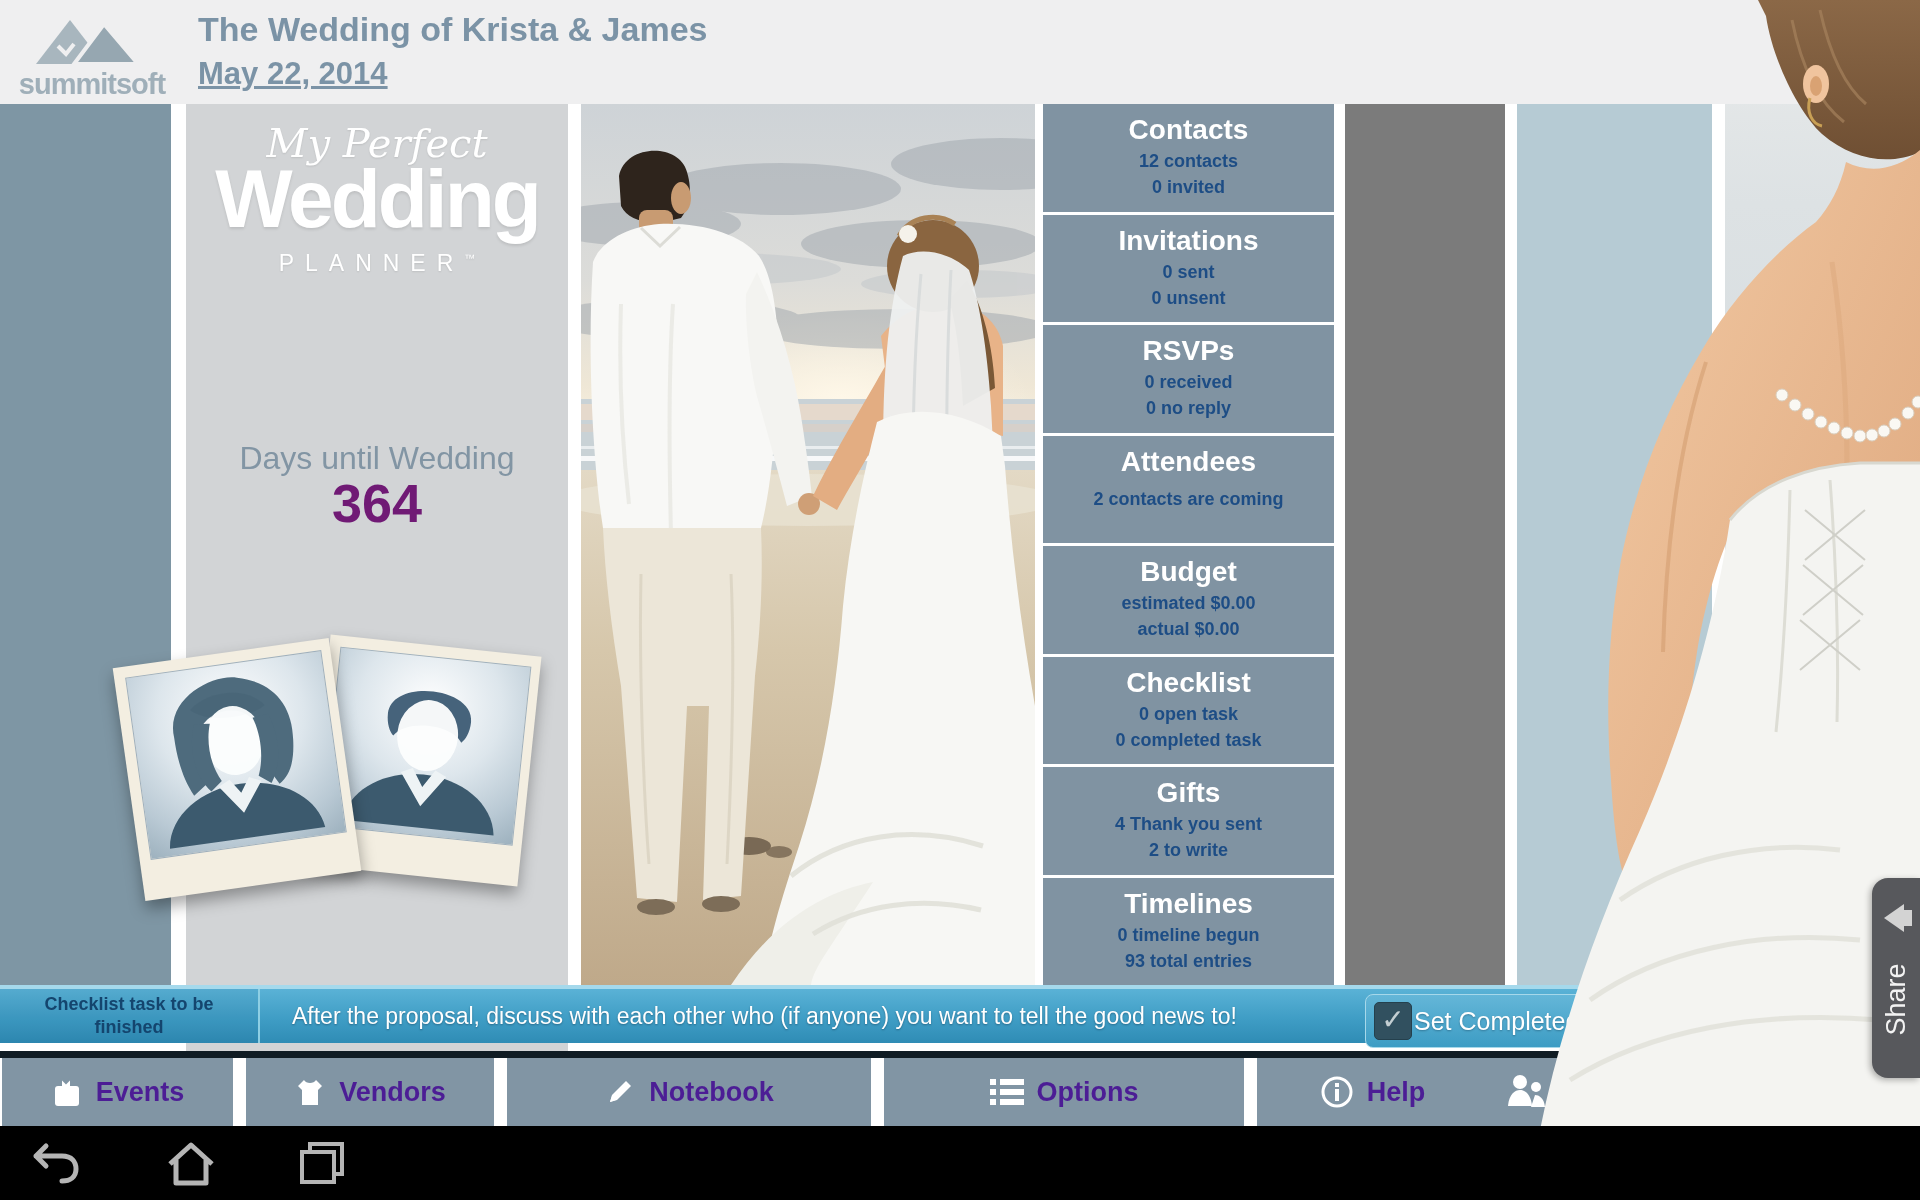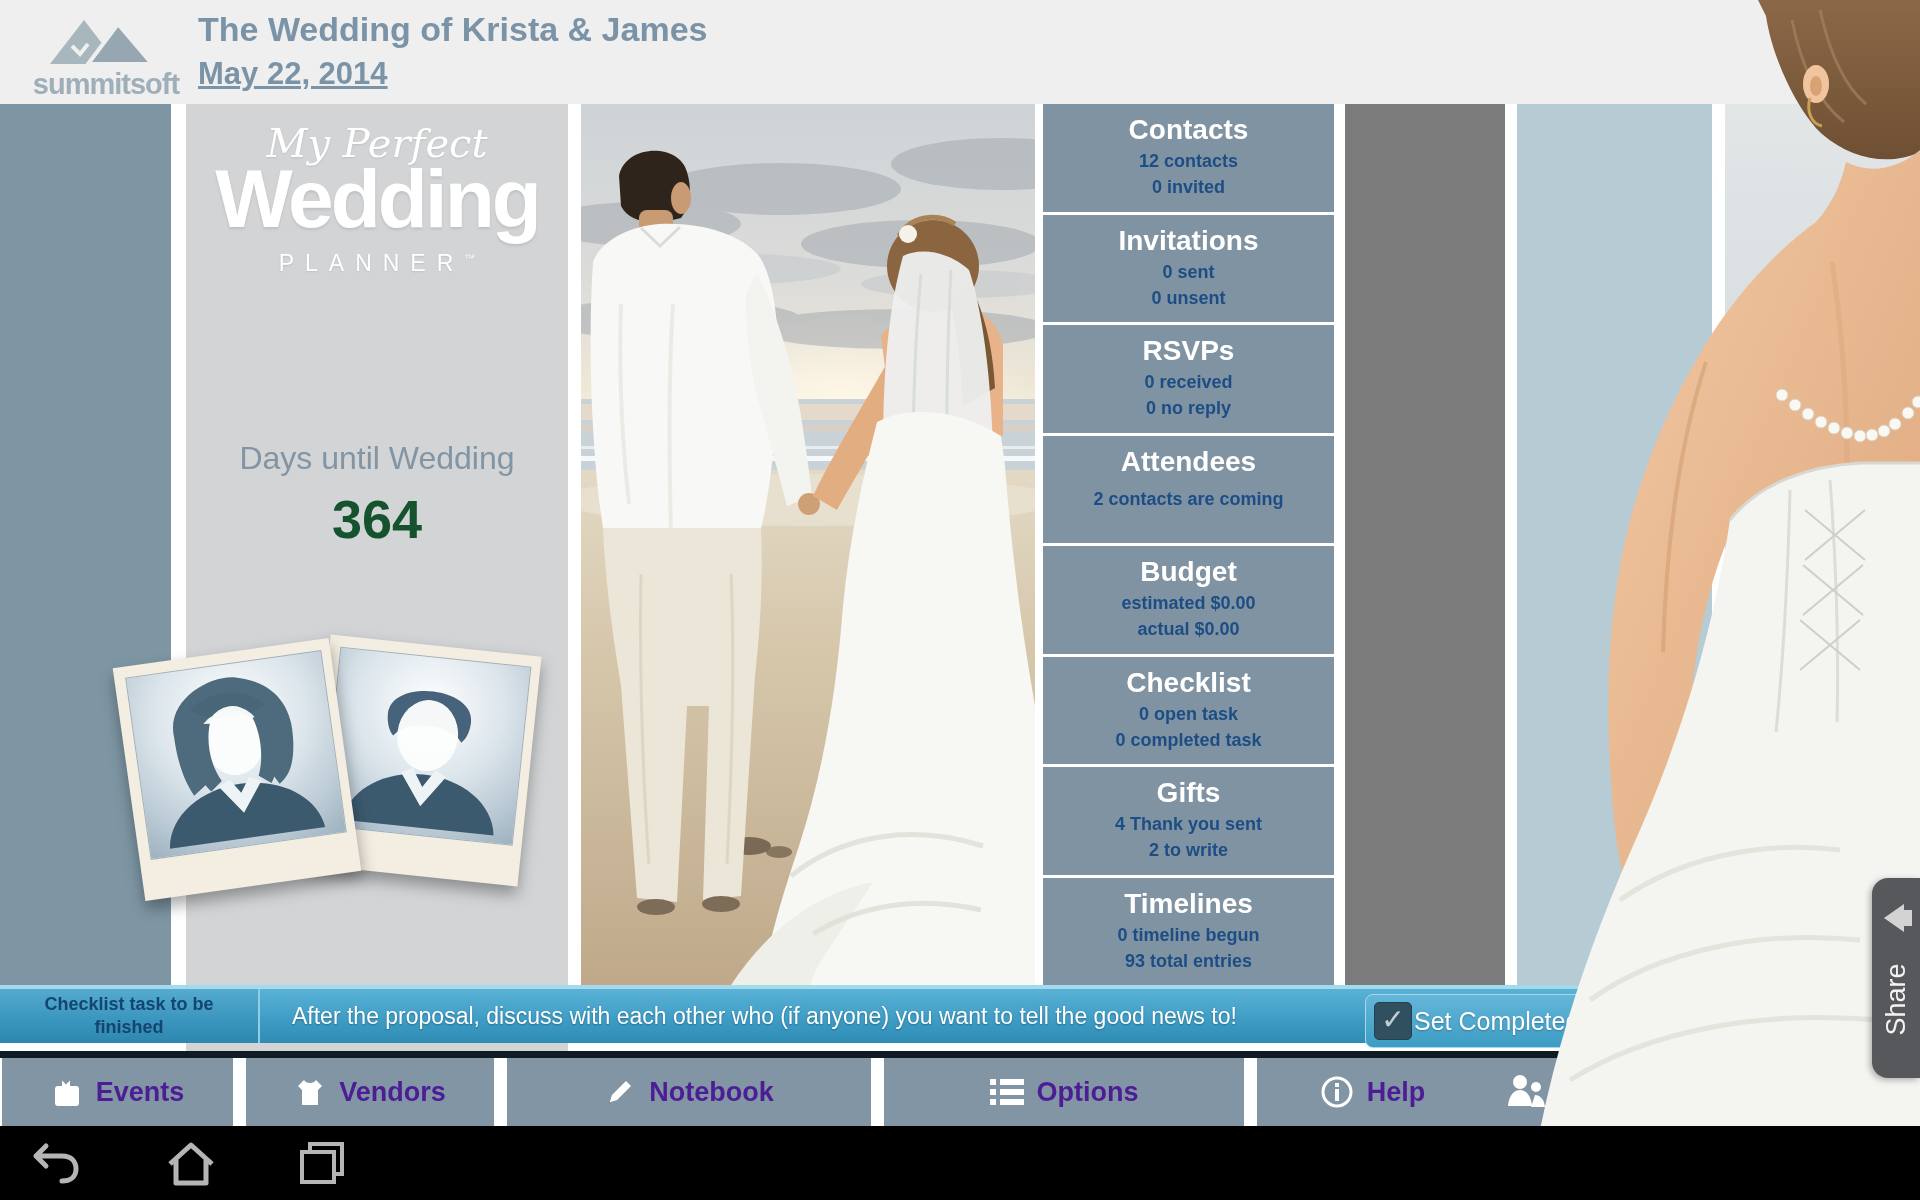--- a/index.html
+++ b/index.html
@@ -1,20 +1,20 @@
 <!DOCTYPE html>
 <html><head>
 <meta charset="utf-8">
 <style>
   html,body{margin:0;padding:0;background:#000;}
   .screen{position:relative;width:1920px;height:1200px;overflow:hidden;background:#fff;
           font-family:"Liberation Sans",sans-serif;}
   
   .header{position:absolute;left:0;top:0;width:1800px;height:104px;background:#efeff0;}
-  .logo{position:absolute;left:22px;top:6px;width:160px;height:92px;}
+  .logo{position:absolute;left:8px;top:6px;width:160px;height:92px;}
   .logo-text{position:absolute;left:4px;top:62px;width:160px;text-align:center;
              font-size:29px;font-weight:bold;color:#9fafb9;letter-spacing:-1px;}
   .title{position:absolute;left:198px;top:10px;font-size:34px;font-weight:bold;color:#7b93a6;}
   .date{position:absolute;left:198px;top:56px;font-size:31px;font-weight:bold;color:#7b93a6;text-decoration:underline;}
   
   .col{position:absolute;top:104px;height:881px;}
   .col-left{left:0;width:171px;background:#7e96a4;}
   .col-dark{left:1345px;width:160px;background:#7b7b7b;}
   .col-blue{left:1517px;width:195px;background:#b6cbd4;}
   .bride-panel{position:absolute;left:1725px;top:0;width:195px;height:1130px;
@@ -23,22 +23,22 @@
   .brand-panel{position:absolute;left:186px;top:104px;width:382px;height:1034px;background:#d2d4d6;}
   .brand{position:absolute;top:16px;left:0;width:100%;text-align:center;color:#fff;}
   .brand-script{font-family:"DejaVu Serif",serif;font-style:italic;font-size:40px;
                 text-shadow:0 1px 2px rgba(0,0,0,.10);}
   .brand-big{font-size:82px;font-weight:bold;letter-spacing:-3px;line-height:.95;margin-top:-6px;
              text-shadow:0 2px 3px rgba(0,0,0,.10);}
   .brand-sub{font-size:23px;letter-spacing:11px;margin-top:12px;text-shadow:0 1px 2px rgba(0,0,0,.10);}
   .brand-sub sup{font-size:11px;letter-spacing:0;}
   .countdown-label{position:absolute;top:336px;width:100%;text-align:center;
                    font-size:32px;color:#8295a4;}
-  .countdown-value{position:absolute;top:384px;width:100%;text-align:center;
-                   font-size:54px;font-weight:bold;color:#14532d;}
+  .countdown-value{position:absolute;top:368px;width:100%;text-align:center;
+                   font-size:54px;font-weight:bold;color:#701a75;}
   
   .polaroid{position:absolute;background:#f3eee1;padding:11px 11px 42px 11px;
             box-shadow:0 8px 16px rgba(0,0,0,.35);}
   .polaroid .photo{width:100%;height:100%;
      background:radial-gradient(circle at 50% 28%,#ffffff 0%,#dde6ec 45%,#b9c9d4 78%,#9db1be 100%);
      border:1px solid #9fb0bd;}
   .pol-w{left:128px;top:652px;width:196px;height:182px;transform:rotate(-8deg);z-index:3;}
   .pol-m{left:318px;top:645px;width:190px;height:178px;transform:rotate(6deg);z-index:2;}
   
   .beach{position:absolute;left:581px;top:104px;width:454px;height:881px;overflow:hidden;}

